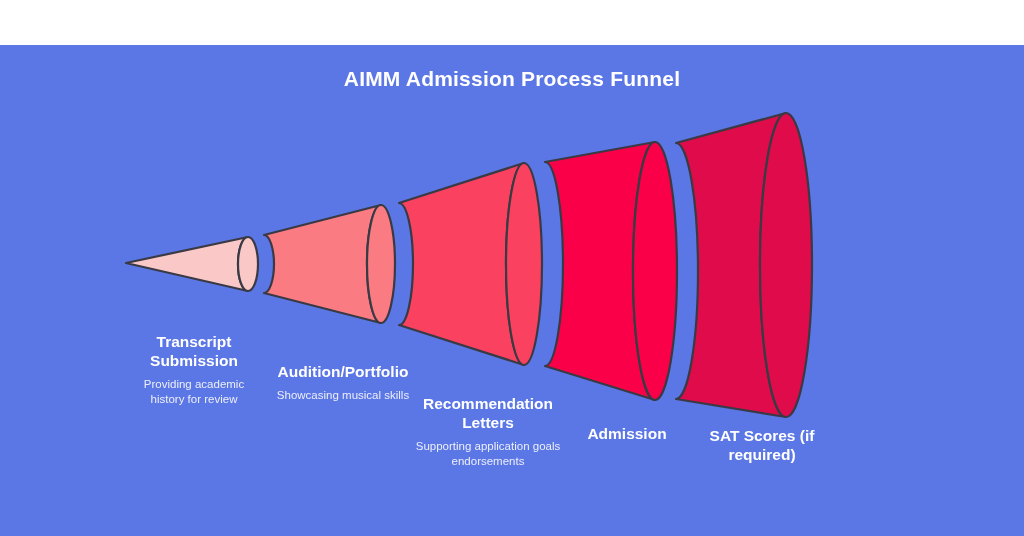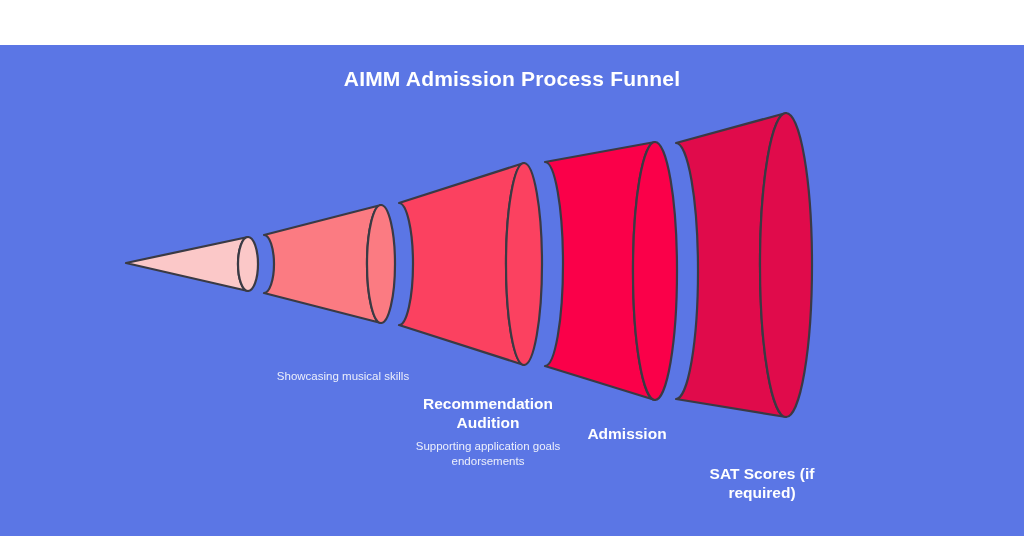--- a/index.html
+++ b/index.html
@@ -49,21 +49,21 @@
     display: block;
     margin-top: 6px;
     color: #eceffb;
     font-size: 11.5px;
     line-height: 1.32;
   }
   #label-0 { left: 128px;  top: 288px; width: 132px; }
   #label-1 { left: 268px;  top: 318px; width: 150px; }
   #label-2 { left: 408px;  top: 350px; width: 160px; }
   #label-3 { left: 552px;  top: 380px; width: 150px; }
-  #label-4 { left: 688px;  top: 420px; width: 148px; }
+  #label-4 { left: 688px;  top: 382px; width: 148px; }
 </style>
 </head>
 <body>
 
 <div id="stage" style="background: rgb(91, 118, 229); margin-top: 45px;">
 
   <div id="chart-title">AIMM Admission Process Funnel</div>
 
   <svg id="funnel-svg" width="1024" height="536" viewBox="0 0 1024 536">
 
@@ -86,27 +86,32 @@
       <path d="M 545 117 L 655 97 A 22 129 0 0 0 655 355 L 545 321 A 18 102 0 0 0 545 117 Z" fill="#fa0049" stroke="#3a3a44" stroke-width="2.2" stroke-linejoin="round"></path>
       <ellipse cx="655" cy="226" rx="22" ry="129" fill="#fa0049" stroke="#3a3a44" stroke-width="2.2"></ellipse>
     </g>
 
     <g>
       <path d="M 676 98 L 786 68 A 26 152 0 0 0 786 372 L 676 354 A 22 128 0 0 0 676 98 Z" fill="#e00b4b" stroke="#3a3a44" stroke-width="2.2" stroke-linejoin="round"></path>
       <ellipse cx="786" cy="220" rx="26" ry="152" fill="#e00b4b" stroke="#3a3a44" stroke-width="2.2"></ellipse>
     </g>
   </svg>
 
+  <div class="stage-label" id="label-0">
+    <span class="stage-name">Transcript Submission</span>
+    <span class="stage-desc">Providing academic history for review</span>
+  </div>
 
   <div class="stage-label" id="label-1">
+    <span class="stage-name">Audition/Portfolio</span>
     <span class="stage-desc">Showcasing musical skills</span>
   </div>
 
   <div class="stage-label" id="label-2">
-    <span class="stage-name">Recommendation Audition</span>
+    <span class="stage-name">Recommendation Letters</span>
     <span class="stage-desc">Supporting application goals endorsements</span>
   </div>
 
   <div class="stage-label" id="label-3">
     <span class="stage-name">Admission</span>
   </div>
 
   <div class="stage-label" id="label-4">
     <span class="stage-name">SAT Scores (if required)</span>
   </div>

